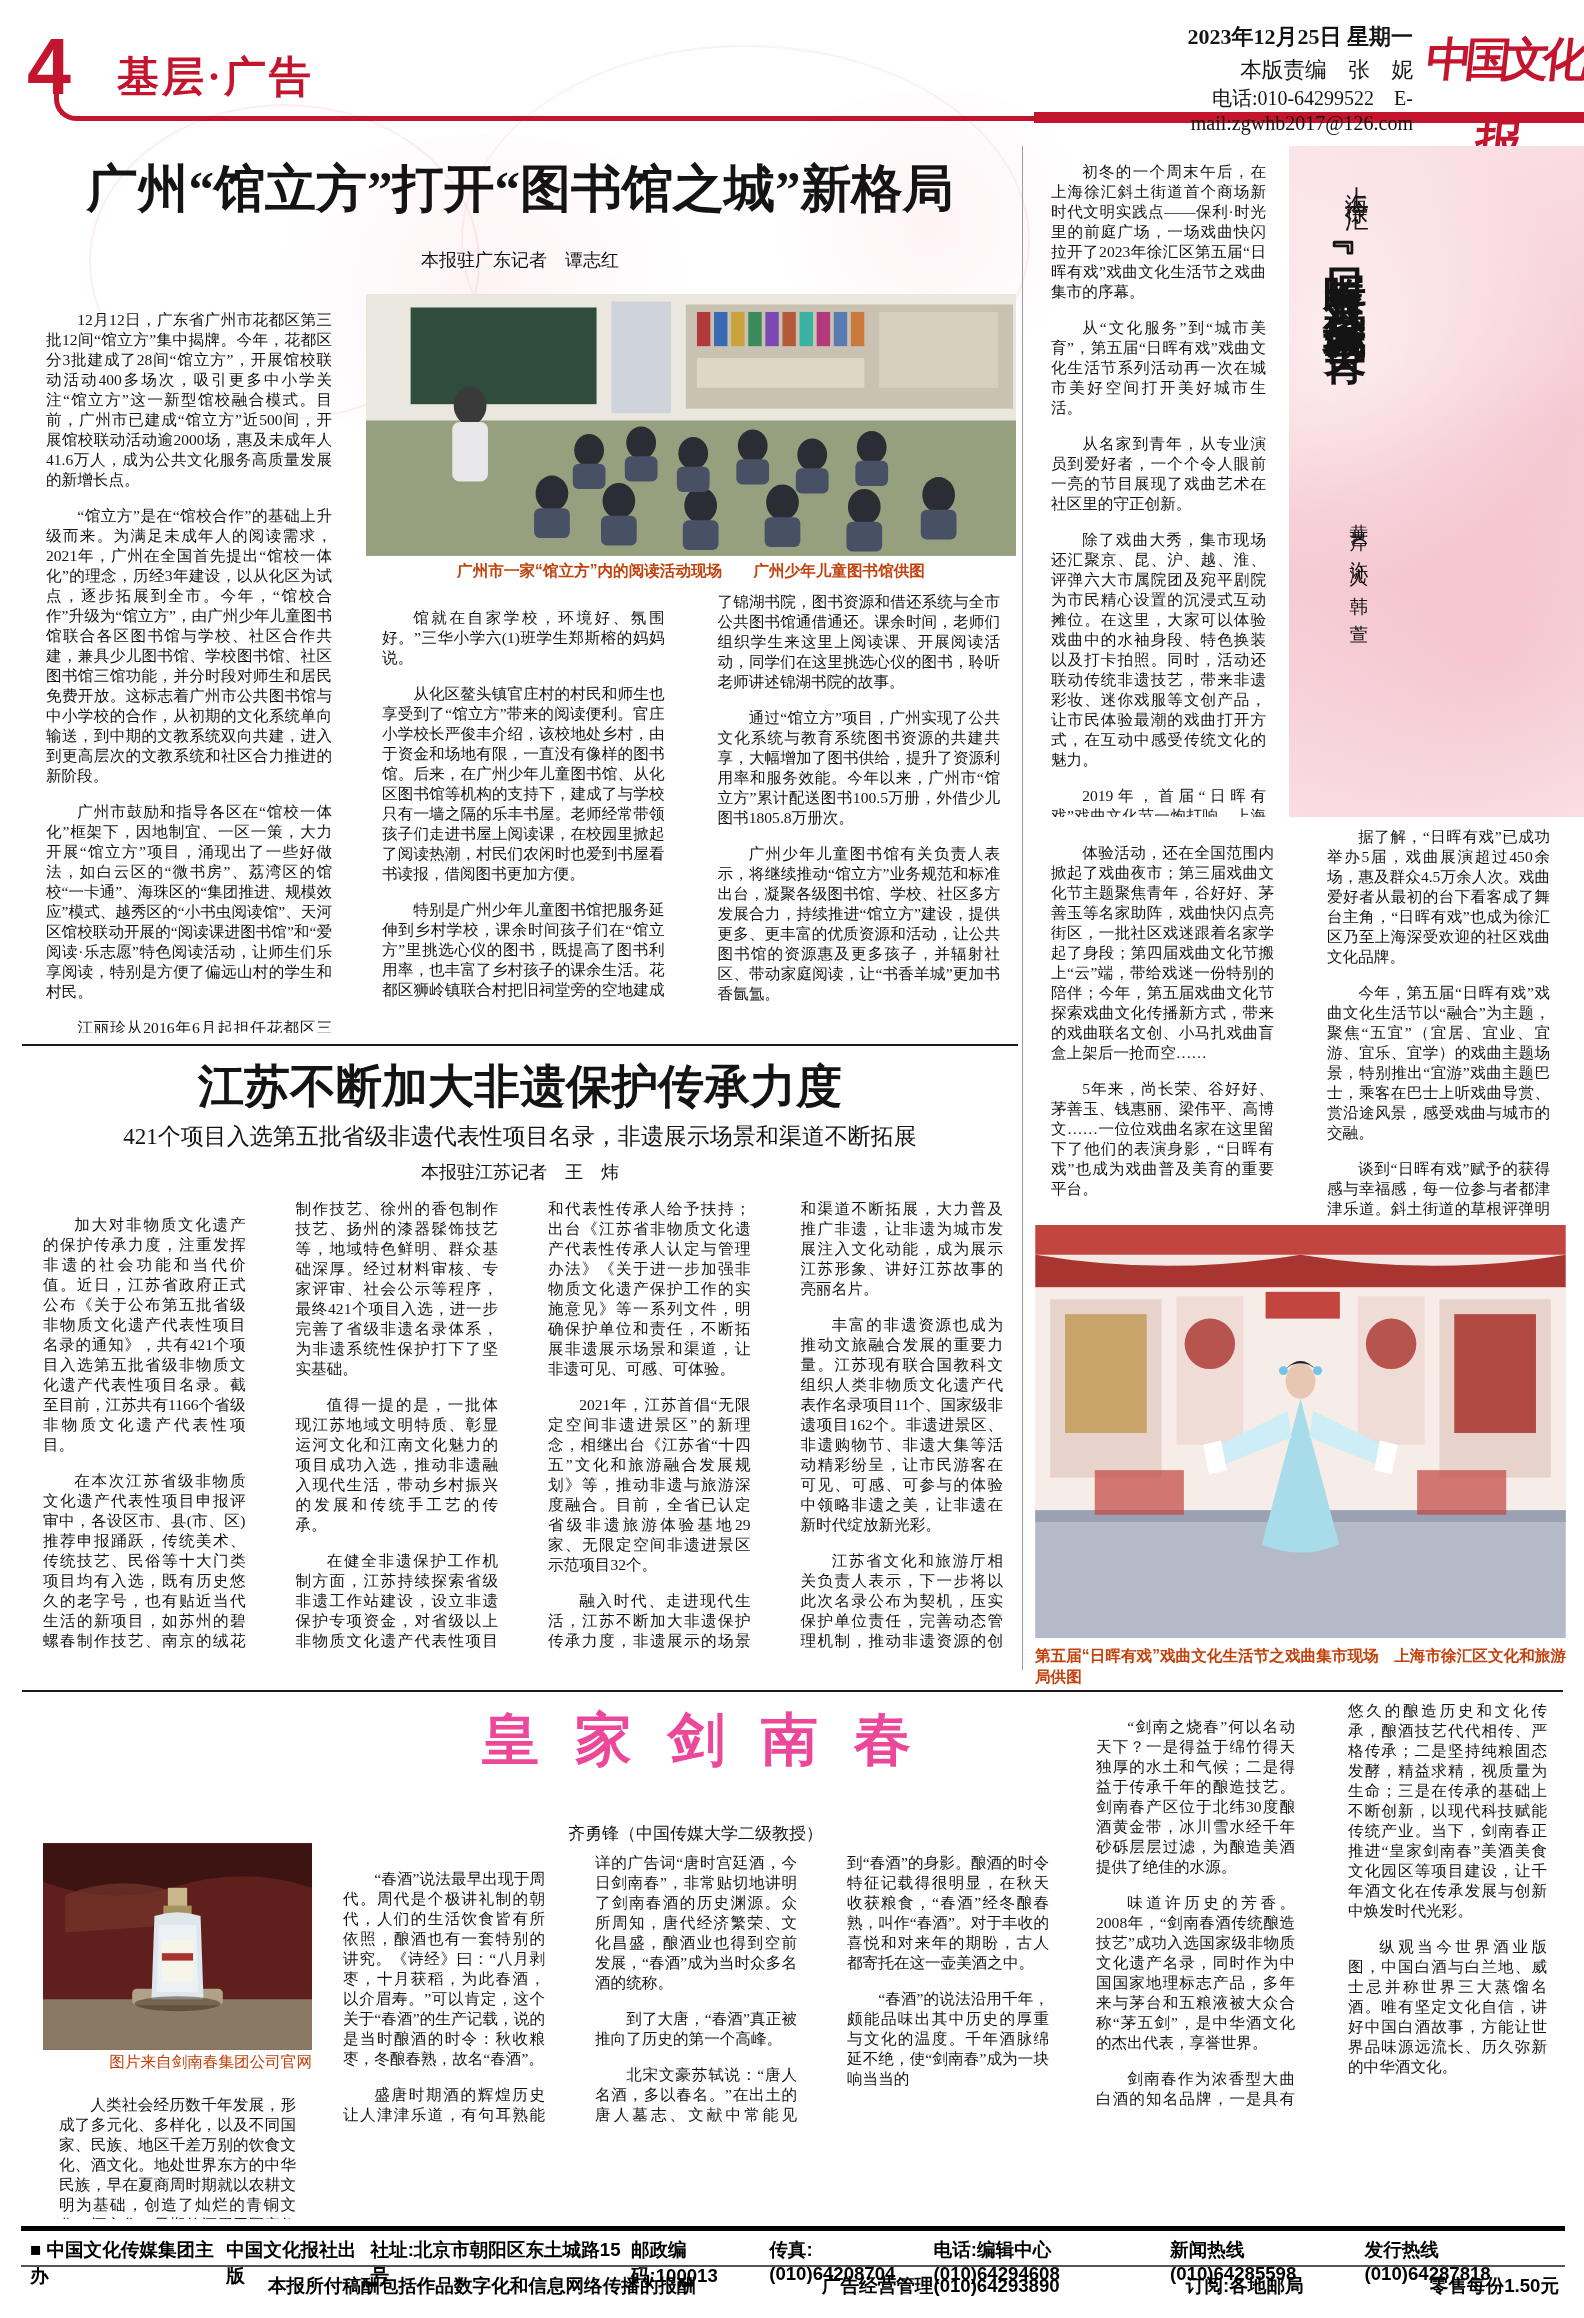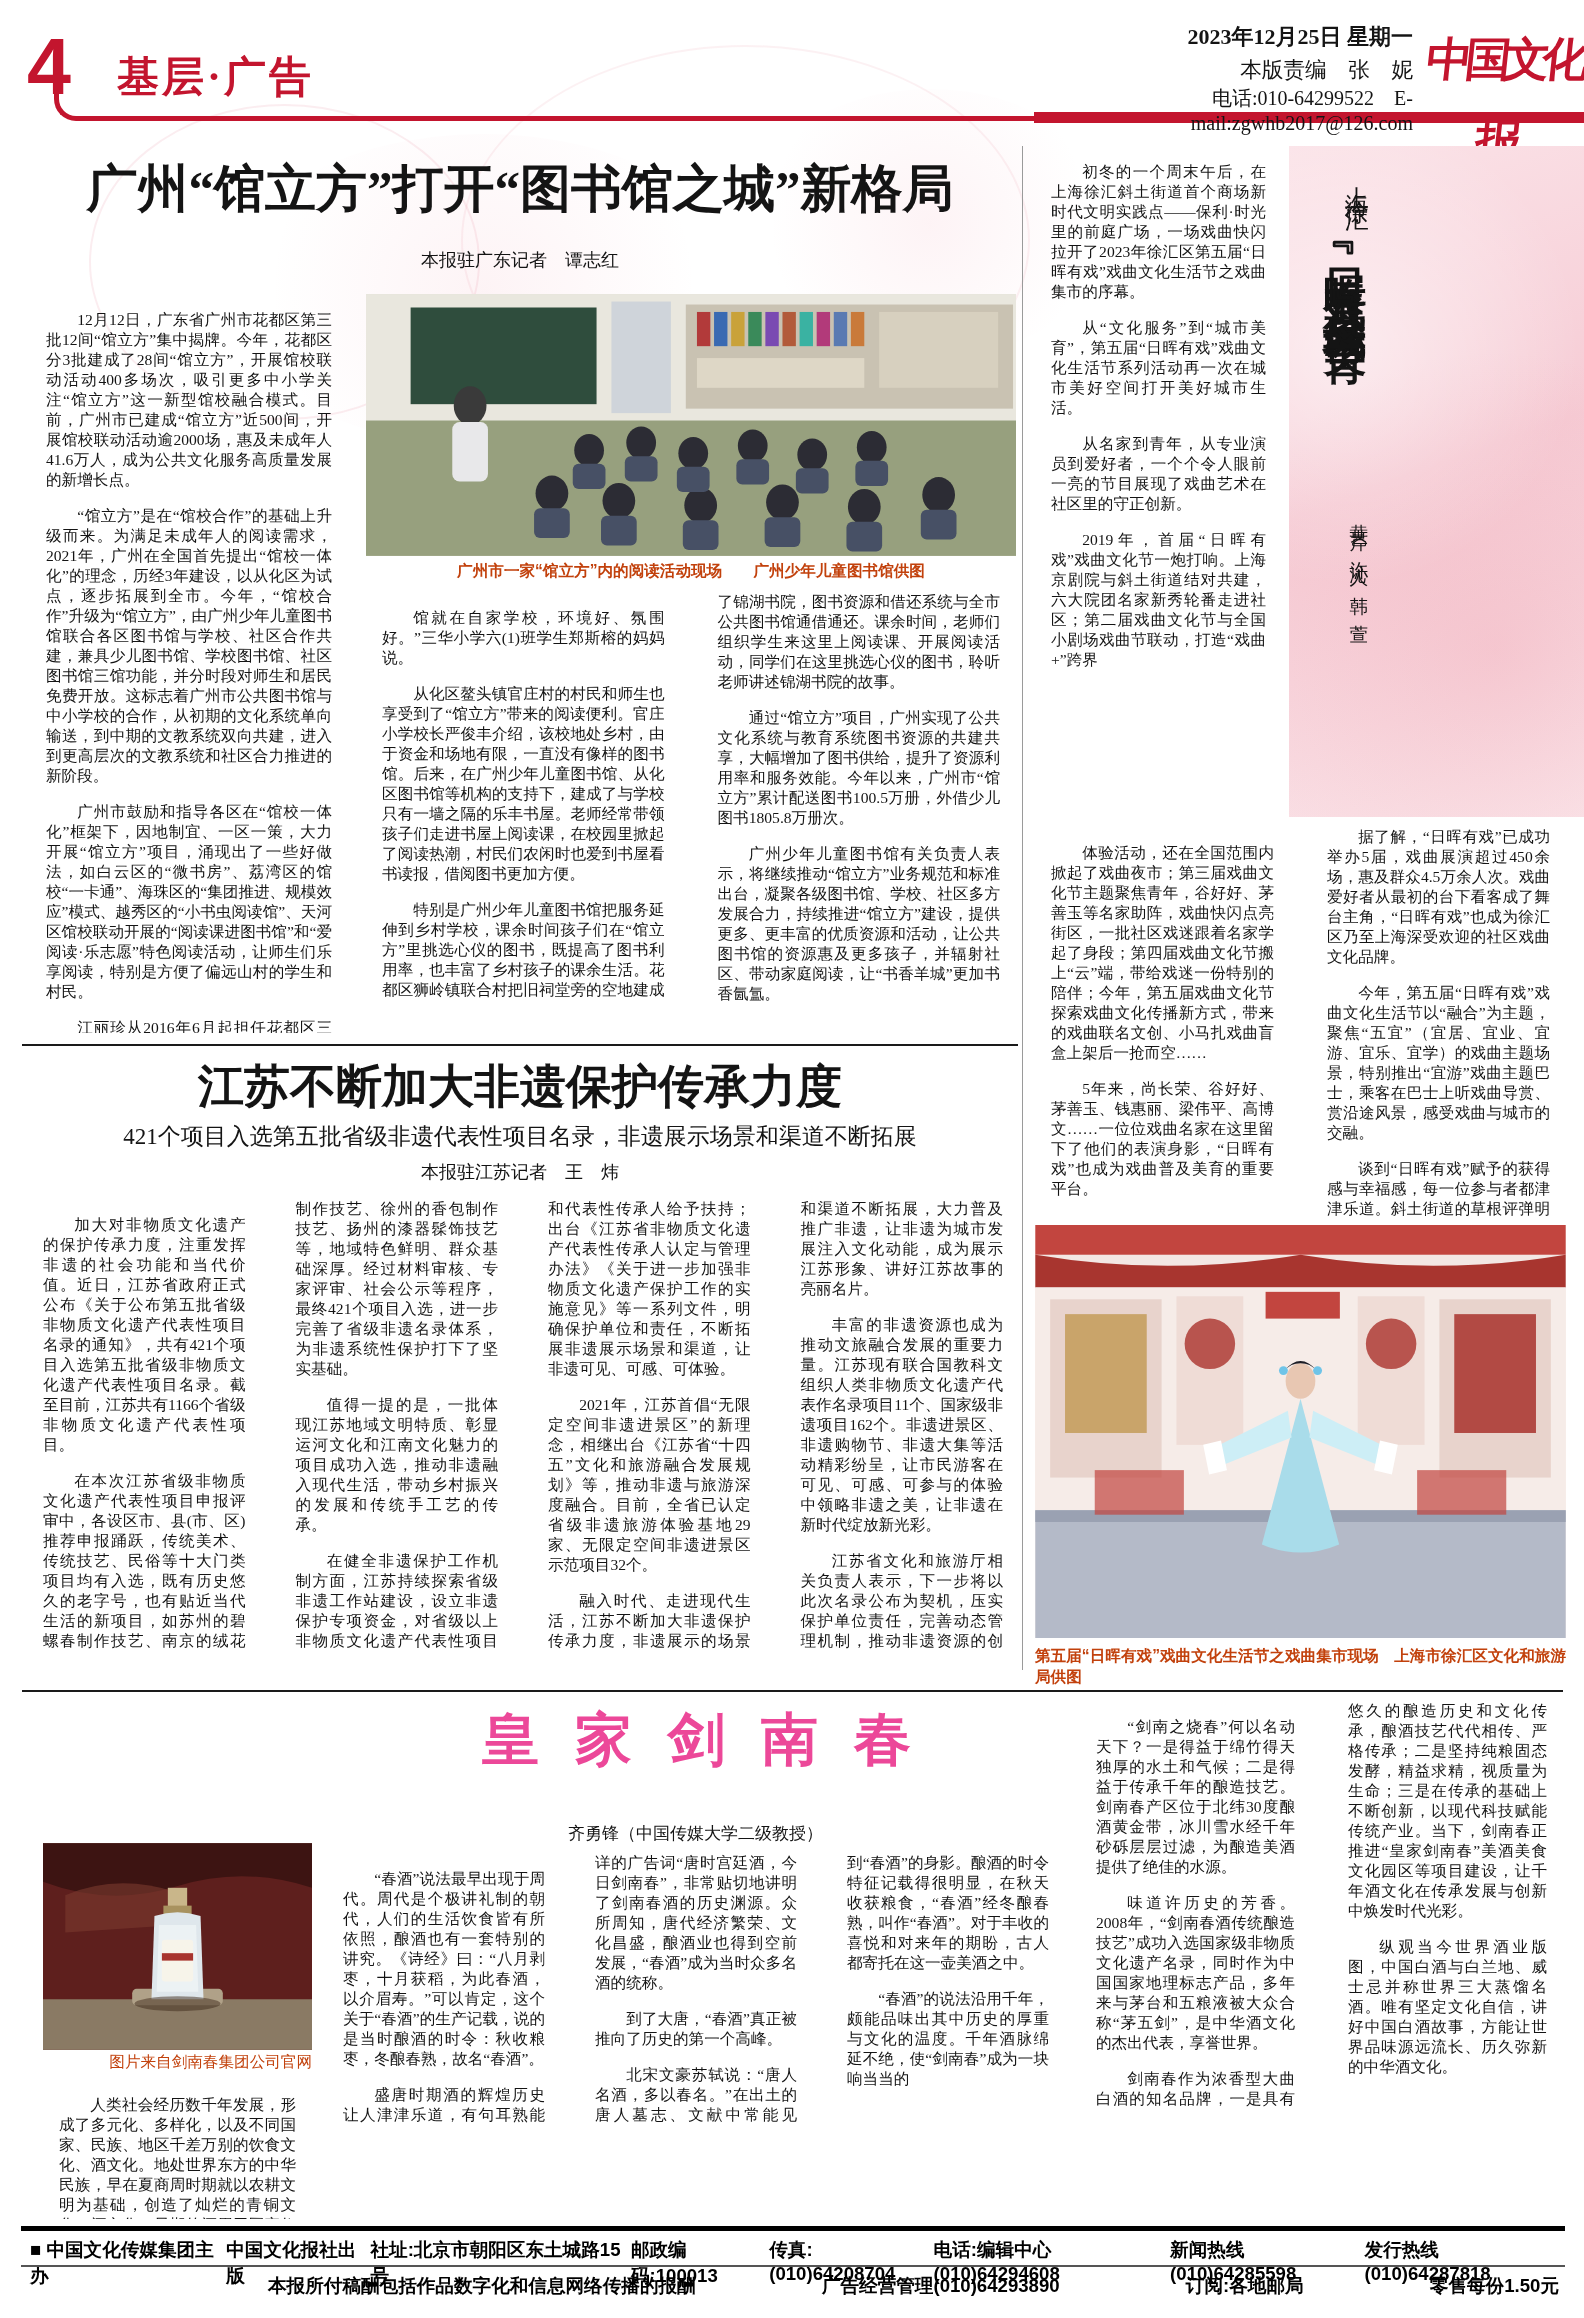--- a/index.html
+++ b/index.html
@@ -138,20 +138,21 @@
       <p>丰富的非遗资源也成为推动文旅融合发展的重要力量。江苏现有联合国教科文组织人类非物质文化遗产代表作名录项目11个、国家级非遗项目162个。非遗进景区、非遗购物节、非遗大集等活动精彩纷呈，让市民游客在可见、可感、可参与的体验中领略非遗之美，让非遗在新时代绽放新光彩。</p>
       <p>江苏省文化和旅游厅相关负责人表示，下一步将以此次名录公布为契机，压实保护单位责任，完善动态管理机制，推动非遗资源的创造性转化和创新性发展，让更多非遗项目活起来、传下去，在服务经济社会发展和满足人民美好生活需要中展现更大作为。</p>
     </div>
 
   <div class="abs vrule" style="left:1022px;top:146px;width:0.7px;height:1524px;"></div>
 
   <div class="abs bodytext" style="left:1035px;top:146px;width:247px;height:671px;">
       <p>初冬的一个周末午后，在上海徐汇斜土街道首个商场新时代文明实践点——保利·时光里的前庭广场，一场戏曲快闪拉开了2023年徐汇区第五届“日晖有戏”戏曲文化生活节之戏曲集市的序幕。</p>
       <p>从“文化服务”到“城市美育”，第五届“日晖有戏”戏曲文化生活节系列活动再一次在城市美好空间打开美好城市生活。</p>
       <p>从名家到青年，从专业演员到爱好者，一个个令人眼前一亮的节目展现了戏曲艺术在社区里的守正创新。</p>
+      <p>除了戏曲大秀，集市现场还汇聚京、昆、沪、越、淮、评弹六大市属院团及宛平剧院为市民精心设置的沉浸式互动摊位。在这里，大家可以体验戏曲中的水袖身段、特色换装以及打卡拍照。同时，活动还联动传统非遗技艺，带来非遗彩妆、迷你戏服等文创产品，让市民体验最潮的戏曲打开方式，在互动中感受传统文化的魅力。</p>
       <p>2019年，首届“日晖有戏”戏曲文化节一炮打响。上海京剧院与斜土街道结对共建，六大院团名家新秀轮番走进社区；第二届戏曲文化节与全国小剧场戏曲节联动，打造“戏曲+”跨界</p>
     </div>
 
   <div class="abs pink-panel" style="left:1289px;top:146px;width:295px;height:671px;">
     <div class="vert-title" style="padding:21px 19.3px;box-sizing:border-box;">
       <div style="font-size:24px;letter-spacing:7.4px;padding-left:10.4px;">上海徐汇：</div>
       <div style="font-size:43px;font-weight:bold;letter-spacing:6.7px;padding-left:12px;">『日晖有戏』点亮城市美育</div>
       <div style="font-size:18.6px;padding-top:201px;letter-spacing:4.5px;">黄艺芹　许沁人　韩　萱</div>
     </div>
   </div>

